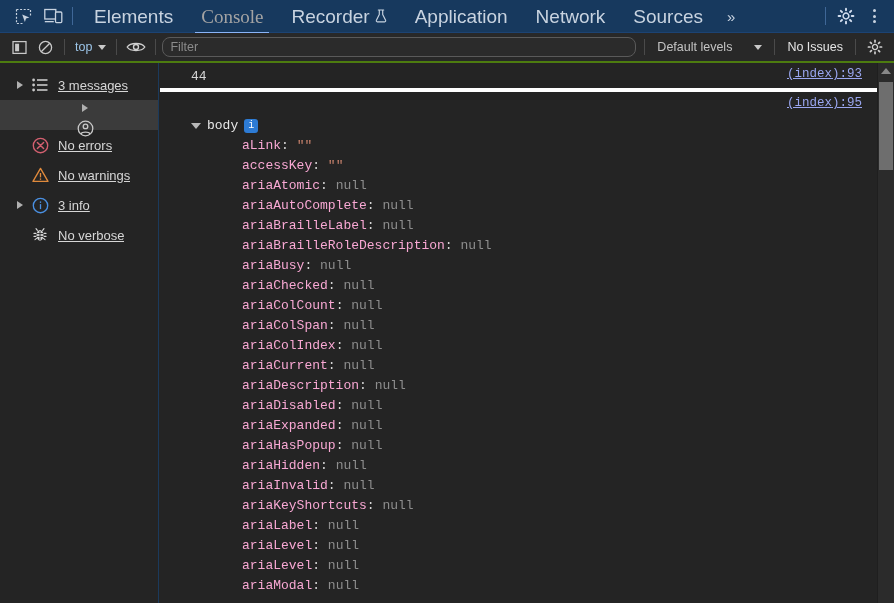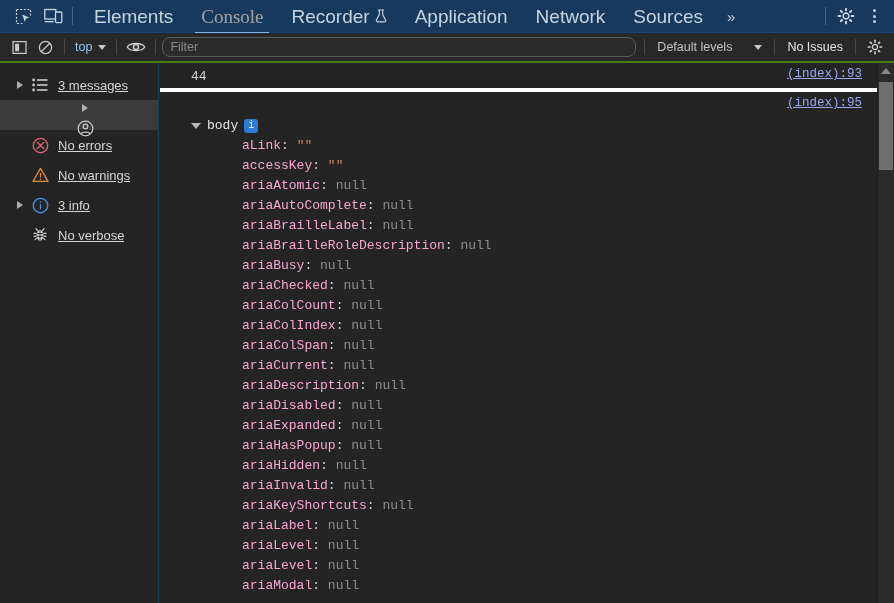--- a/index.html
+++ b/index.html
@@ -446,22 +446,22 @@
       <div class="prop-list">
           <div class="prop"><span class="k">aLink</span><span class="c">: </span><span class="v-str">""</span></div>
           <div class="prop"><span class="k">accessKey</span><span class="c">: </span><span class="v-str">""</span></div>
           <div class="prop"><span class="k">ariaAtomic</span><span class="c">: </span><span class="v-null">null</span></div>
           <div class="prop"><span class="k">ariaAutoComplete</span><span class="c">: </span><span class="v-null">null</span></div>
           <div class="prop"><span class="k">ariaBrailleLabel</span><span class="c">: </span><span class="v-null">null</span></div>
           <div class="prop"><span class="k">ariaBrailleRoleDescription</span><span class="c">: </span><span class="v-null">null</span></div>
           <div class="prop"><span class="k">ariaBusy</span><span class="c">: </span><span class="v-null">null</span></div>
           <div class="prop"><span class="k">ariaChecked</span><span class="c">: </span><span class="v-null">null</span></div>
           <div class="prop"><span class="k">ariaColCount</span><span class="c">: </span><span class="v-null">null</span></div>
+          <div class="prop"><span class="k">ariaColSpan</span><span class="c">: </span><span class="v-null">null</span></div>
           <div class="prop"><span class="k">ariaColIndex</span><span class="c">: </span><span class="v-null">null</span></div>
-          <div class="prop"><span class="k">ariaColSpan</span><span class="c">: </span><span class="v-null">null</span></div>
           <div class="prop"><span class="k">ariaCurrent</span><span class="c">: </span><span class="v-null">null</span></div>
           <div class="prop"><span class="k">ariaDescription</span><span class="c">: </span><span class="v-null">null</span></div>
           <div class="prop"><span class="k">ariaDisabled</span><span class="c">: </span><span class="v-null">null</span></div>
           <div class="prop"><span class="k">ariaExpanded</span><span class="c">: </span><span class="v-null">null</span></div>
           <div class="prop"><span class="k">ariaHasPopup</span><span class="c">: </span><span class="v-null">null</span></div>
           <div class="prop"><span class="k">ariaHidden</span><span class="c">: </span><span class="v-null">null</span></div>
           <div class="prop"><span class="k">ariaInvalid</span><span class="c">: </span><span class="v-null">null</span></div>
           <div class="prop"><span class="k">ariaKeyShortcuts</span><span class="c">: </span><span class="v-null">null</span></div>
           <div class="prop"><span class="k">ariaLabel</span><span class="c">: </span><span class="v-null">null</span></div>
           <div class="prop"><span class="k">ariaLevel</span><span class="c">: </span><span class="v-null">null</span></div>

